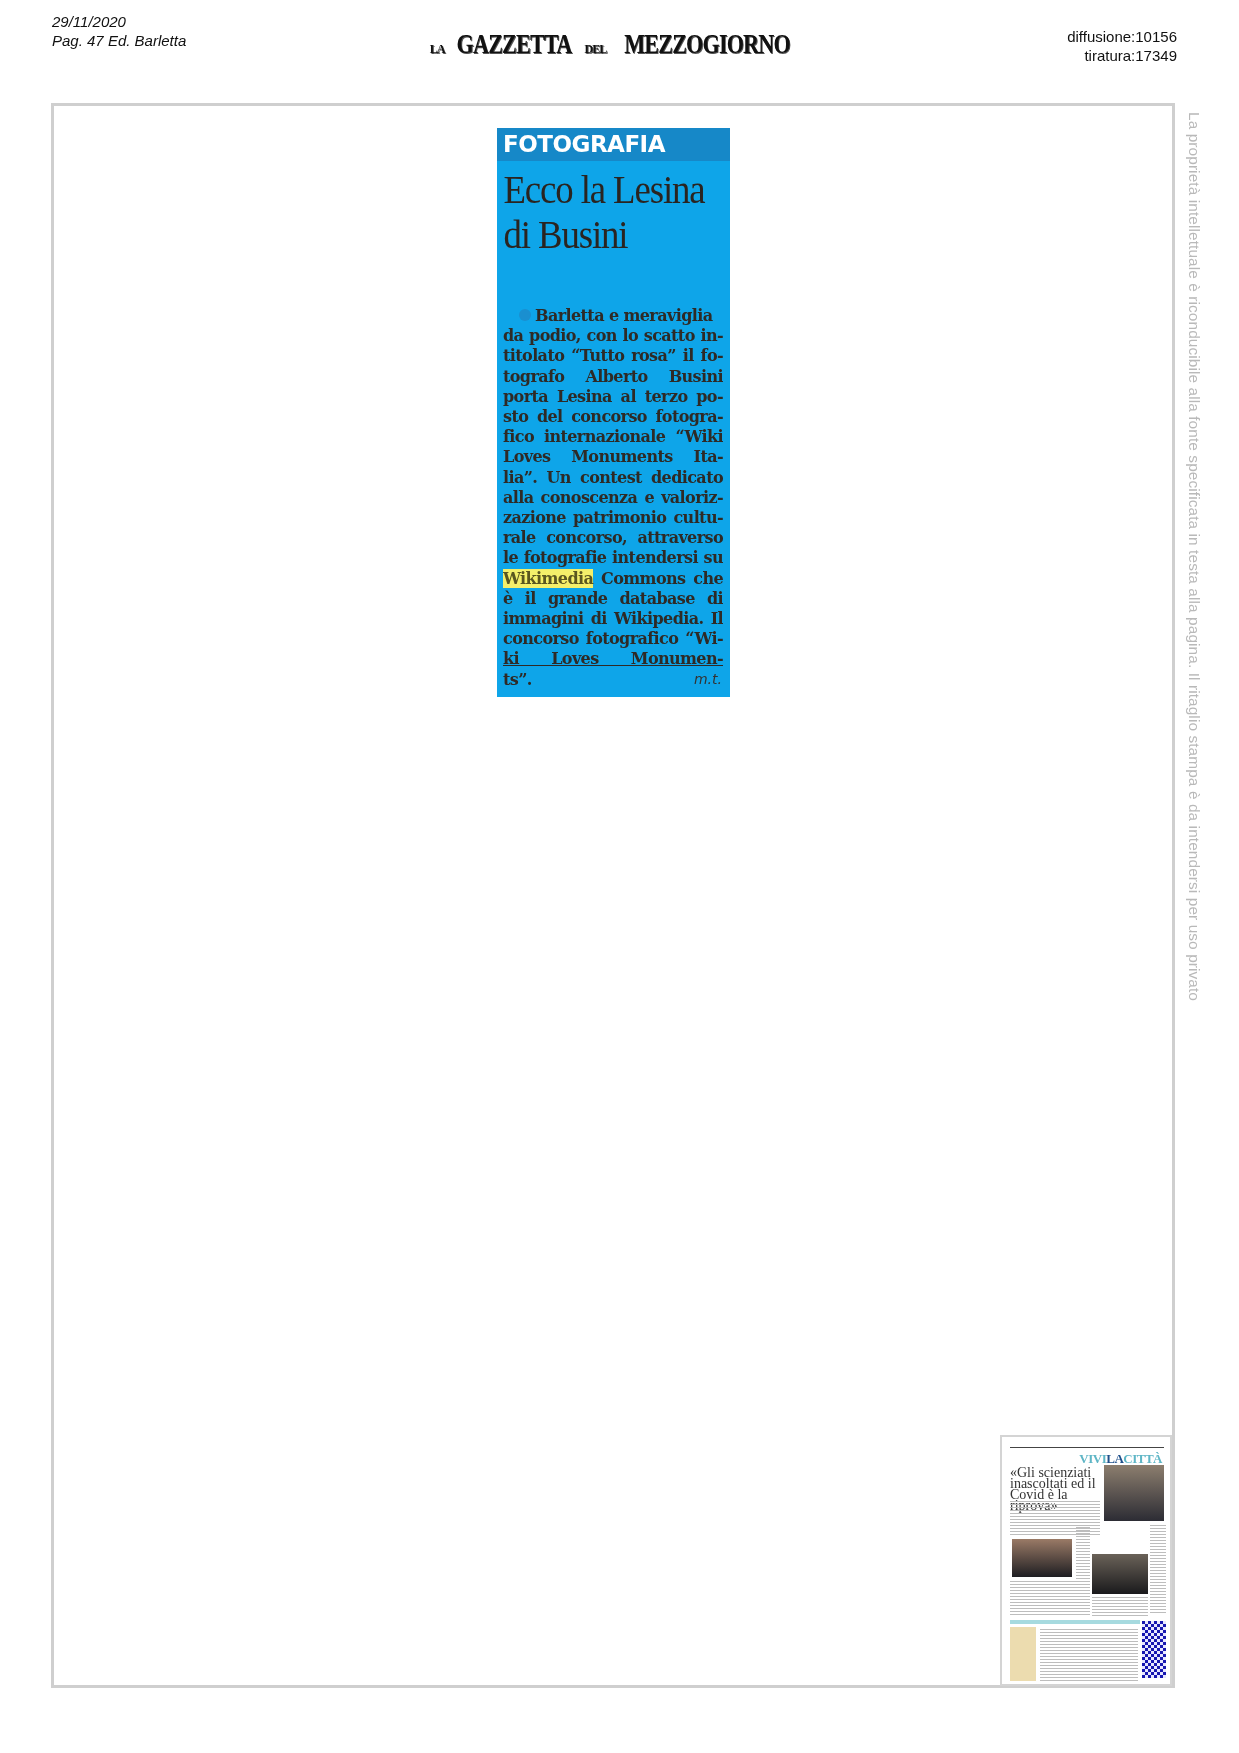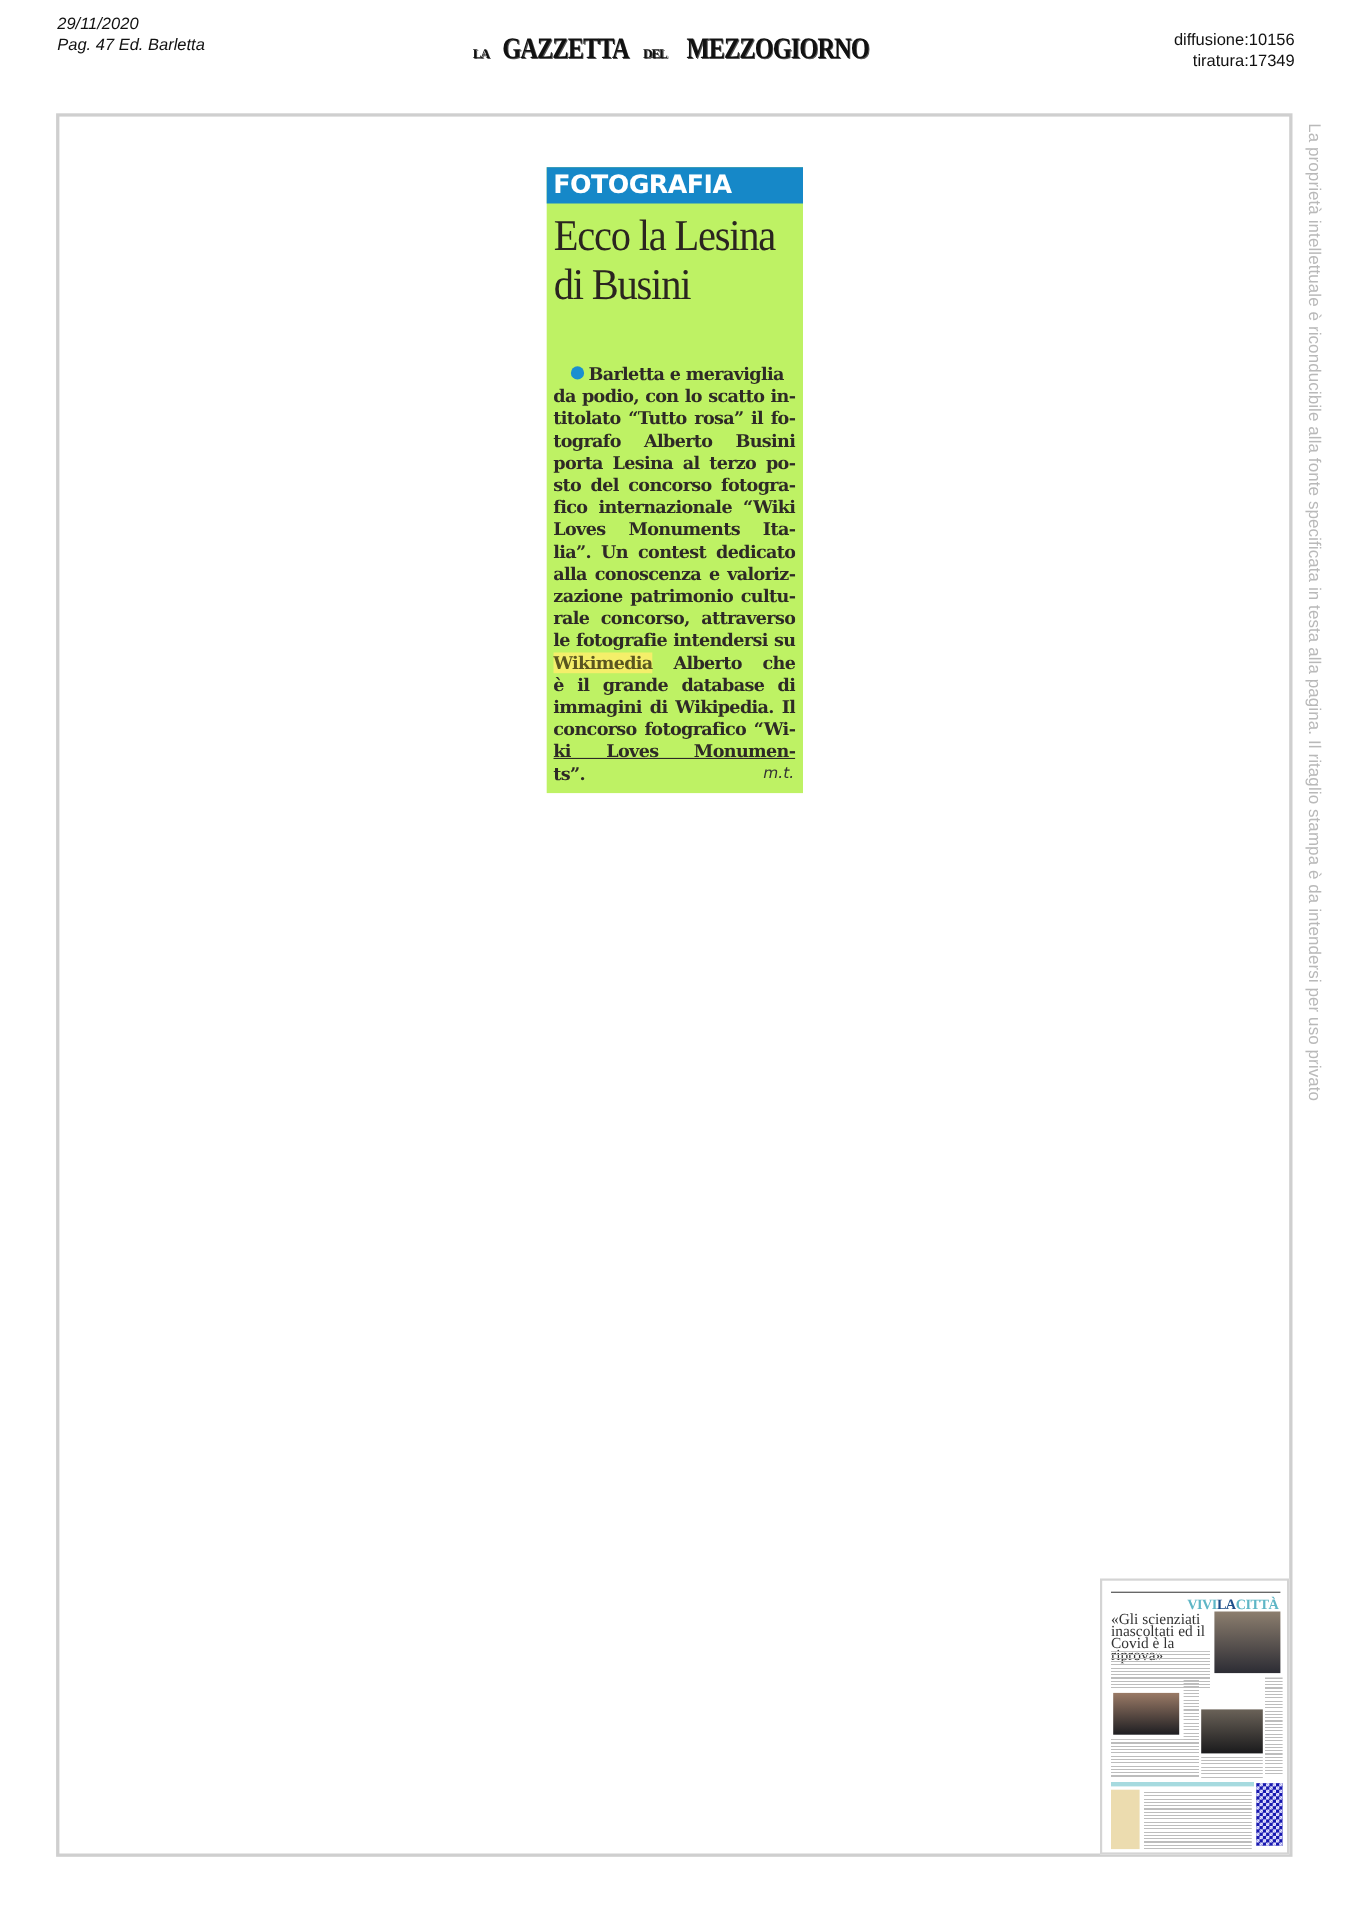--- a/index.html
+++ b/index.html
@@ -9,21 +9,21 @@
   .hdr-right { position: absolute; right: 62px; top: 27px; font-size: 15px; line-height: 19px; color: #111; text-align: right; }
   .masthead { position: absolute; left: 466px; top: 28px; width: 306px; height: 30px; display: flex; align-items: flex-end; justify-content: center; font-family: "Liberation Serif", serif; font-weight: bold; color: #111; letter-spacing: -1px; white-space: nowrap; text-shadow: 1px 1px 0 #555; }
   .masthead .big { font-size: 27px; line-height: 28px; transform: scaleX(0.82); transform-origin: center bottom; display: inline-block; }
   .masthead .small { font-size: 12px; line-height: 18px; }
 
   .frame { position: absolute; left: 51px; top: 103px; width: 1124px; height: 1585px; border: 3px solid #cfcfcf; box-sizing: border-box; }
 
   .vertical-note { position: absolute; left: 1183px; top: 112px; width: 24px; height: 950px; }
   .vertical-note span { position: absolute; left: 0; top: 0; transform-origin: left top; transform: translate(20px, 0) rotate(90deg); white-space: nowrap; font-size: 15.4px; color: #b9b9b9; letter-spacing: 0.1px; }
 
-  .article { position: absolute; left: 497px; top: 152px; width: 233px; height: 569px; background: #bef264; }
+  .article { position: absolute; left: 497px; top: 128px; width: 233px; height: 569px; background: #0ea5e9; }
   .article .kicker { background: #1688c8; color: #fff; font-family: "DejaVu Sans", sans-serif; font-weight: bold; font-size: 23px; line-height: 33px; height: 33px; padding-left: 6px; letter-spacing: -0.5px; }
   .article .title { font-family: "Liberation Serif", serif; font-size: 40px; line-height: 45px; color: #2a2420; padding: 6px 6px 0 7px; letter-spacing: -1.2px; transform: scaleX(0.92); transform-origin: left top; width: 250px; }
   .article .body { position: absolute; left: 6px; top: 178px; width: 220px; font-family: "DejaVu Serif", serif; font-weight: bold; font-size: 16px; line-height: 20.2px; color: #2e2a26; text-align: justify; letter-spacing: -0.6px; }
   .article .body .line { display: block; text-align-last: justify; white-space: nowrap; overflow: hidden; }
   .article .body .line.last { text-align-last: left; }
   .bullet { display: inline-block; width: 12px; height: 12px; border-radius: 50%; background: #1a8fd0; margin: 0 4px 0 16px; vertical-align: 0px; }
   .hl { background: #f4ef6a; color: #5a5620; }
   .sig { position: absolute; right: 8px; bottom: 10px; font-family: "DejaVu Sans", sans-serif; font-style: italic; font-weight: normal; font-size: 14px; color: #333; }
 
   .thumb { position: absolute; left: 1000px; top: 1435px; width: 172px; height: 251px; border: 2px solid #d4d4d4; box-sizing: border-box; background: #fff; overflow: hidden; }
@@ -79,21 +79,21 @@
     <span class="line">tografo Alberto Busini</span>
     <span class="line">porta Lesina al terzo po-</span>
     <span class="line">sto del concorso fotogra-</span>
     <span class="line">fico internazionale “Wiki</span>
     <span class="line">Loves Monuments Ita-</span>
     <span class="line">lia”. Un contest dedicato</span>
     <span class="line">alla conoscenza e valoriz-</span>
     <span class="line">zazione patrimonio cultu-</span>
     <span class="line">rale concorso, attraverso</span>
     <span class="line">le fotografie intendersi su</span>
-    <span class="line"><span class="hl">Wikimedia</span> <span>Alberto che</span></span>
+    <span class="line"><span class="hl">Wikimedia</span> <span>Commons che</span></span>
     <span class="line">è il grande database di</span>
     <span class="line">immagini di Wikipedia. Il</span>
     <span class="line">concorso fotografico “Wi-</span>
     <span class="line" style="word-spacing: 22px; text-decoration: underline;">ki Loves Monumen-</span>
     <span class="line last">ts”.</span>
   </div>
   <div class="sig">m.t.</div>
 </div>
 
 <div class="thumb">

